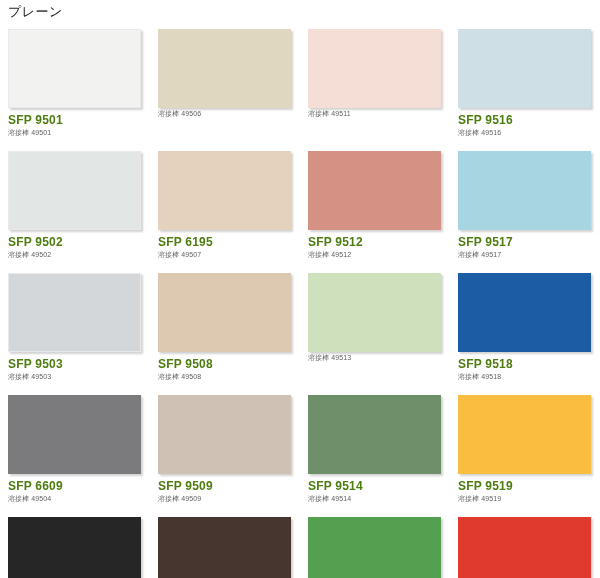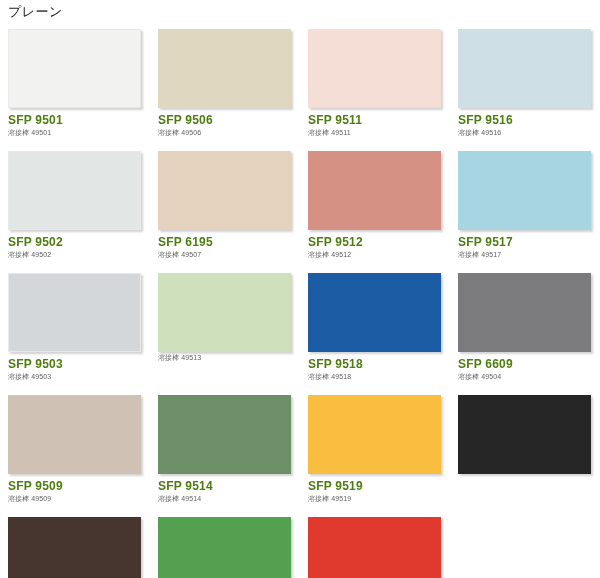--- a/index.html
+++ b/index.html
@@ -80,26 +80,24 @@
   <div class="category-title">プレーン</div>
 
   <div class="swatch-grid">
       <div class="swatch-cell">
         <div class="swatch-chip light-edge" style="background-color: rgb(242, 242, 240);"></div>
         <div class="swatch-name">SFP 9501</div>
         <div class="swatch-sub">溶接棒 49501</div>
       </div>
       <div class="swatch-cell">
         <div class="swatch-chip" style="background-color: rgb(224, 215, 193);"></div>
-        <div class="swatch-name">SFP 9506</div>
         <div class="swatch-sub">溶接棒 49506</div>
       </div>
       <div class="swatch-cell">
         <div class="swatch-chip" style="background-color: rgb(245, 222, 213);"></div>
-        <div class="swatch-name">SFP 9511</div>
         <div class="swatch-sub">溶接棒 49511</div>
       </div>
       <div class="swatch-cell">
         <div class="swatch-chip" style="background-color: rgb(207, 223, 230);"></div>
         <div class="swatch-name">SFP 9516</div>
         <div class="swatch-sub">溶接棒 49516</div>
       </div>
       <div class="swatch-cell">
         <div class="swatch-chip light-edge" style="background-color: rgb(226, 230, 228);"></div>
         <div class="swatch-name">SFP 9502</div>
@@ -117,20 +115,25 @@
       </div>
       <div class="swatch-cell">
         <div class="swatch-chip" style="background-color: rgb(168, 213, 226);"></div>
         <div class="swatch-name">SFP 9517</div>
         <div class="swatch-sub">溶接棒 49517</div>
       </div>
       <div class="swatch-cell">
         <div class="swatch-chip light-edge" style="background-color: rgb(212, 215, 218);"></div>
         <div class="swatch-name">SFP 9503</div>
         <div class="swatch-sub">溶接棒 49503</div>
+      </div>
+      <div class="swatch-cell">
+        <div class="swatch-chip" style="background-color: rgb(221, 201, 177);"></div>
+        <div class="swatch-name">SFP 9508</div>
+        <div class="swatch-sub">溶接棒 49508</div>
       </div>
       <div class="swatch-cell">
         <div class="swatch-chip" style="background-color: rgb(207, 224, 189);"></div>
         <div class="swatch-sub">溶接棒 49513</div>
       </div>
       <div class="swatch-cell">
         <div class="swatch-chip" style="background-color: rgb(28, 92, 164);"></div>
         <div class="swatch-name">SFP 9518</div>
         <div class="swatch-sub">溶接棒 49518</div>
       </div>

